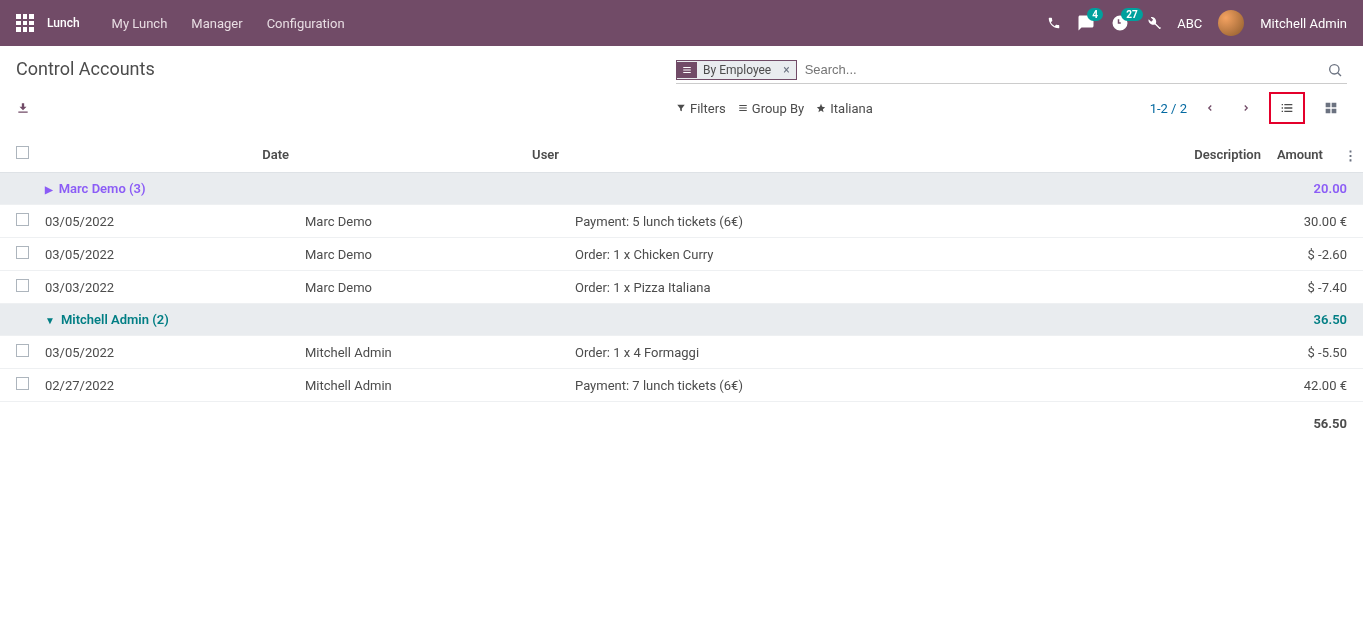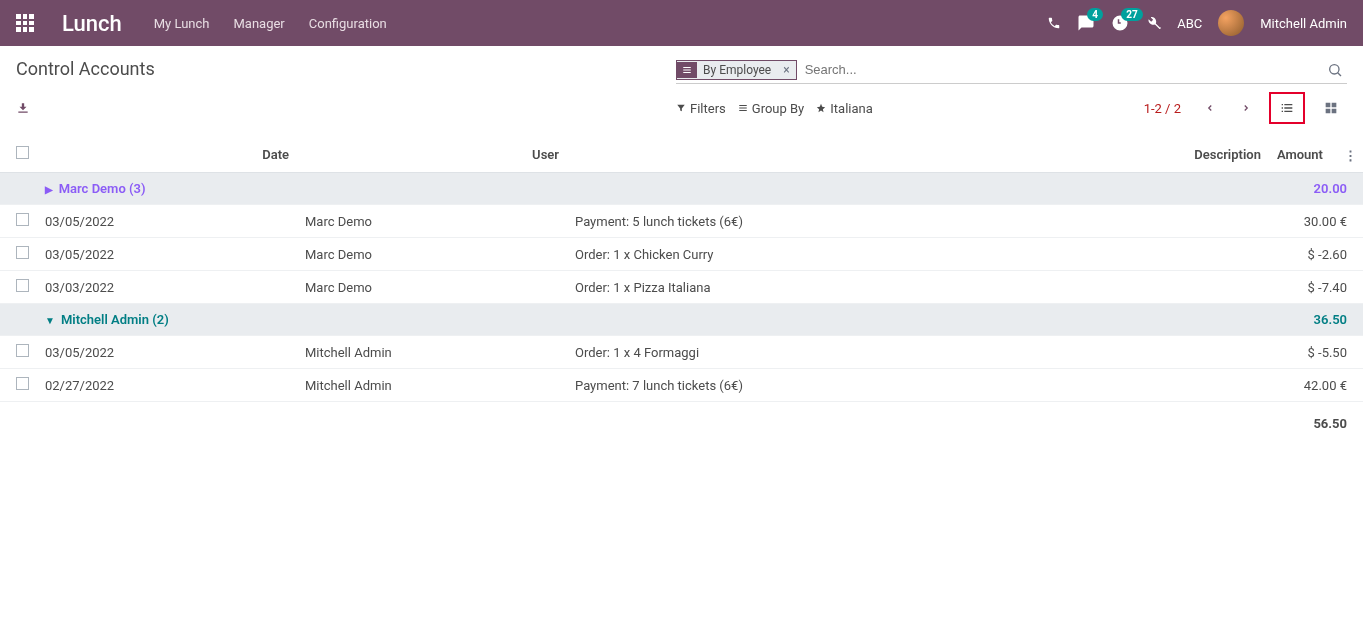--- a/index.html
+++ b/index.html
@@ -2,21 +2,21 @@
 <html><head>
 <meta charset="utf-8">
 <style>
 * { box-sizing: border-box; margin: 0; padding: 0; }
 body { font-family: -apple-system, BlinkMacSystemFont, "Segoe UI", Roboto, sans-serif; font-size: 13px; color: #374151; background: #fff; width: 1363px; }
 
 .navbar { background: #714b67; color: #fff; height: 46px; display: flex; align-items: center; padding: 0 16px; }
 .navbar-left { display: flex; align-items: center; gap: 8px; }
 .apps-icon { width: 18px; height: 18px; display: grid; grid-template-columns: repeat(3,1fr); grid-template-rows: repeat(3,1fr); gap: 2px; cursor: pointer; }
 .apps-icon span { background: #fff; }
-.brand { font-size: 22px; font-weight: 500; margin-left: 20px; margin-right: 24px; }
+.brand { font-size: 12px; font-weight: 500; margin-left: 5px; margin-right: 24px; }
 .nav-menu { display: flex; gap: 24px; }
 .nav-item { color: #e8dde3; cursor: pointer; font-size: 13px; }
 .navbar-right { margin-left: auto; display: flex; align-items: center; gap: 16px; }
 .badge-wrap { position: relative; display: flex; align-items: center; }
 .badge { background: #00a09d; color: #fff; font-size: 10px; border-radius: 10px; padding: 1px 5px; position: absolute; top: -6px; left: 10px; font-weight: bold; }
 .icon-btn { color: #fff; cursor: pointer; font-size: 14px; }
 .avatar { width: 26px; height: 26px; border-radius: 50%; background: radial-gradient(circle at 30% 30%, #f4a261, #8b5a2b); }
 .user-name { color: #fff; font-size: 13px; }
 
 .control-bar { display: flex; align-items: flex-start; padding: 12px 16px 0 16px; }
@@ -28,21 +28,21 @@
 .facet-close { padding: 0 6px; color: #6b7280; cursor: pointer; }
 .search-input { border: none; outline: none; flex: 1; padding: 4px 8px; font-size: 13px; background: transparent; }
 .search-icon { color: #6b7280; cursor: pointer; padding: 0 4px; }
 
 .toolbar { display: flex; align-items: center; padding: 8px 16px 12px 16px; }
 .toolbar-left { width: 660px; }
 .export-btn { color: #714b67; cursor: pointer; font-size: 14px; }
 .toolbar-center { display: flex; gap: 12px; }
 .filter-btn { display: flex; align-items: center; gap: 4px; color: #4c4c4c; cursor: pointer; font-size: 13px; }
 .toolbar-right { margin-left: auto; display: flex; align-items: center; gap: 10px; }
-.pager { color: #b91c1c; font-size: 13px; margin-right: 6px; text-align: right; }
+.pager { color: #0369a1; font-size: 13px; margin-right: 0; text-align: right; }
 .pager-btn { color: #714b67; cursor: pointer; padding: 4px 8px; font-size: 14px; }
 .view-btn { padding: 6px 8px; cursor: pointer; color: #6b7280; display: flex; align-items: center; }
 .view-btn.active { border: 2px solid #e4002b; color: #4c4c4c; }
 
 .table { width: 100%; border-collapse: collapse; }
 .table th { text-align: right; font-weight: 600; padding: 10px 8px; border-bottom: 1px solid #dee2e6; color: #4c4c4c; font-size: 13px; }
 .table td { padding: 8px 8px; border-bottom: 1px solid #eef0f2; font-size: 13px; color: #4c4c4c; }
 .table th:first-child, .table td:first-child { width: 34px; text-align: center; padding-left: 16px; }
 .table th:last-child { width: 90px; text-align: right; padding-right: 40px; position: relative; }
 .table td:last-child { width: 90px; text-align: right; padding-right: 16px; }

